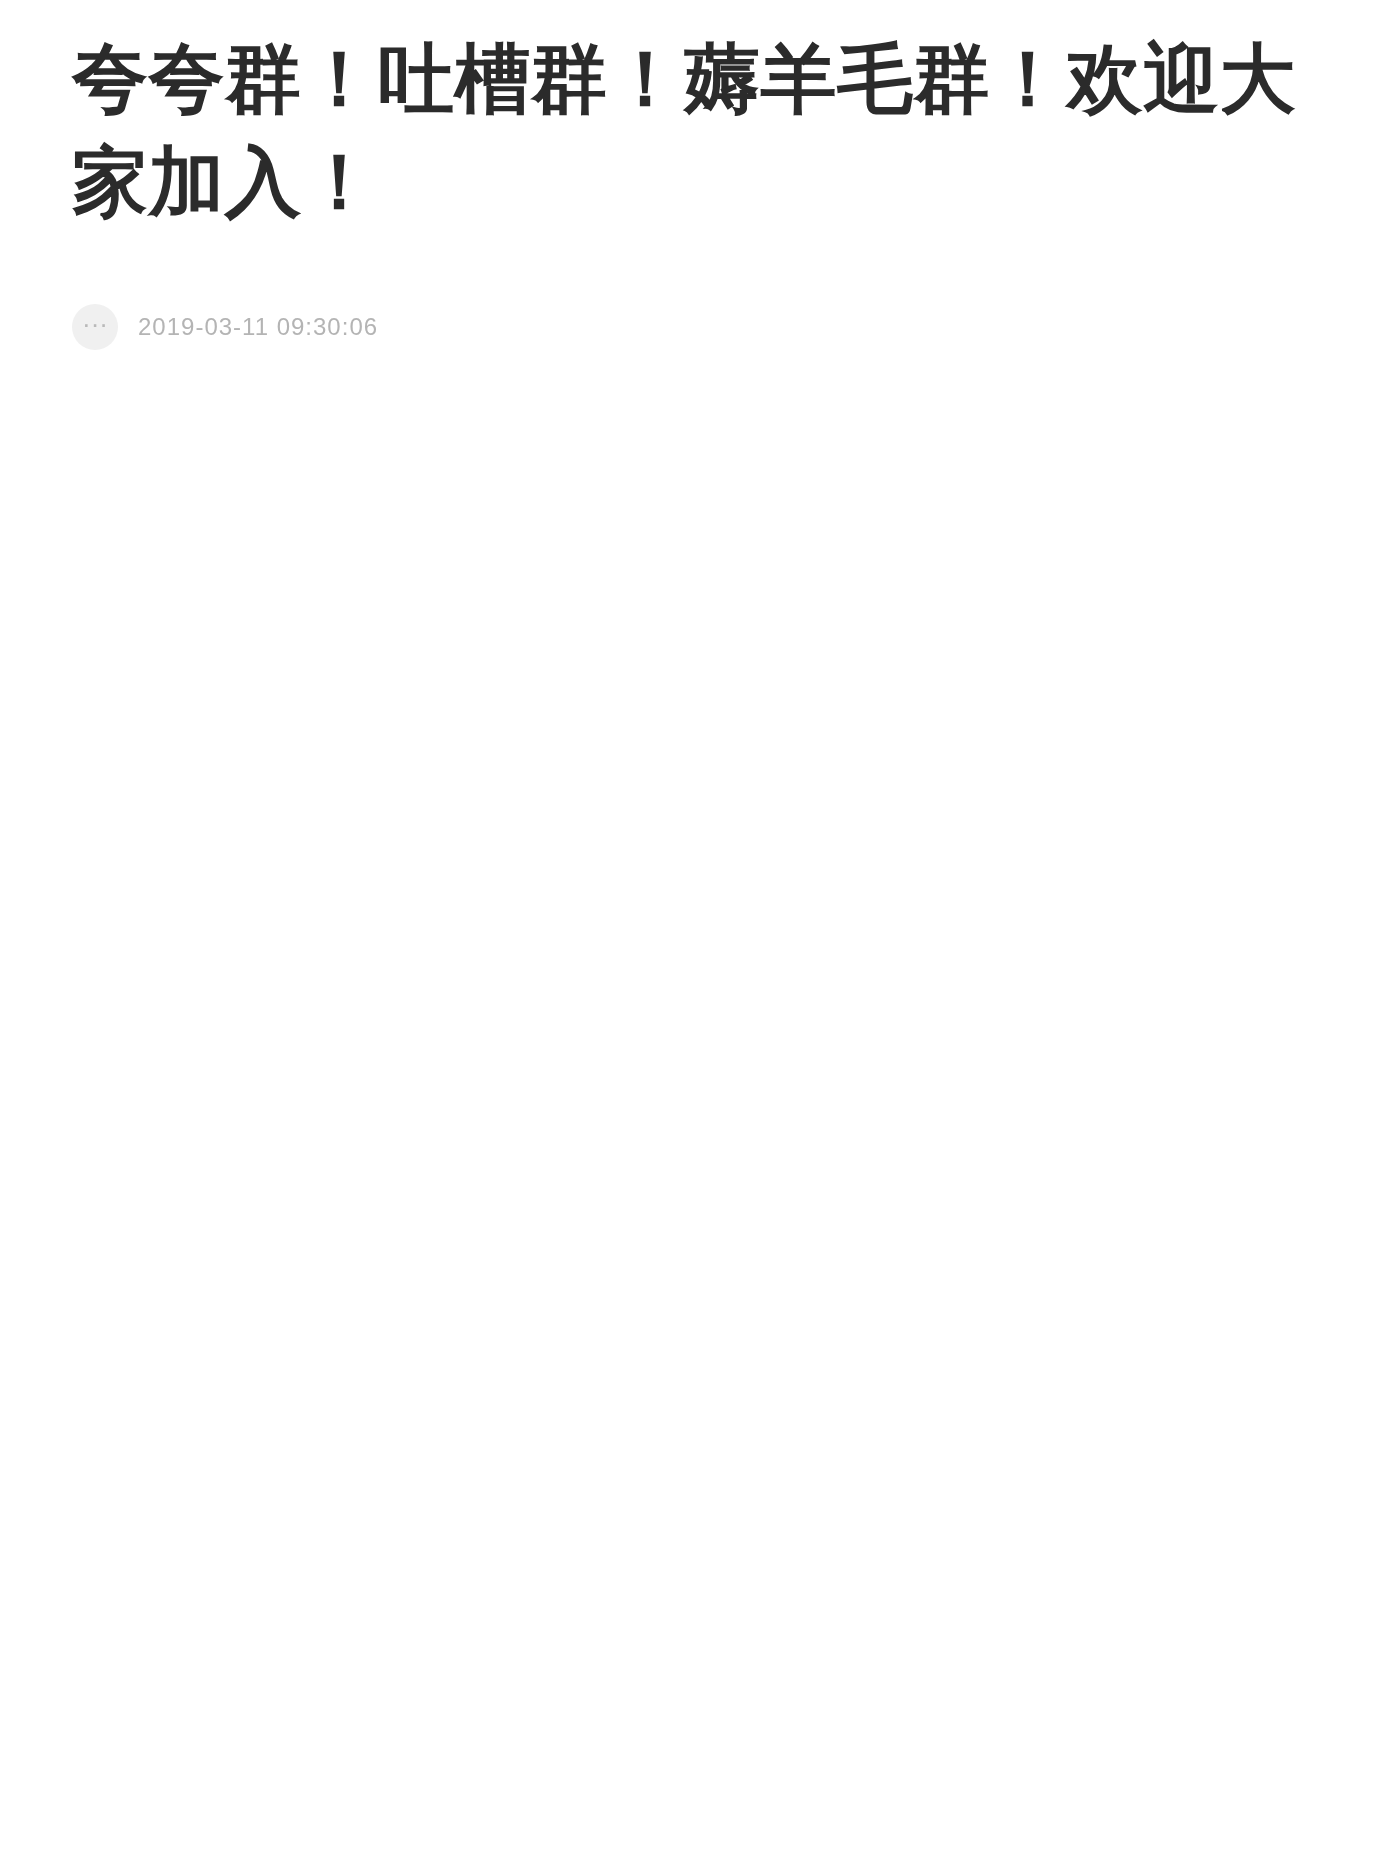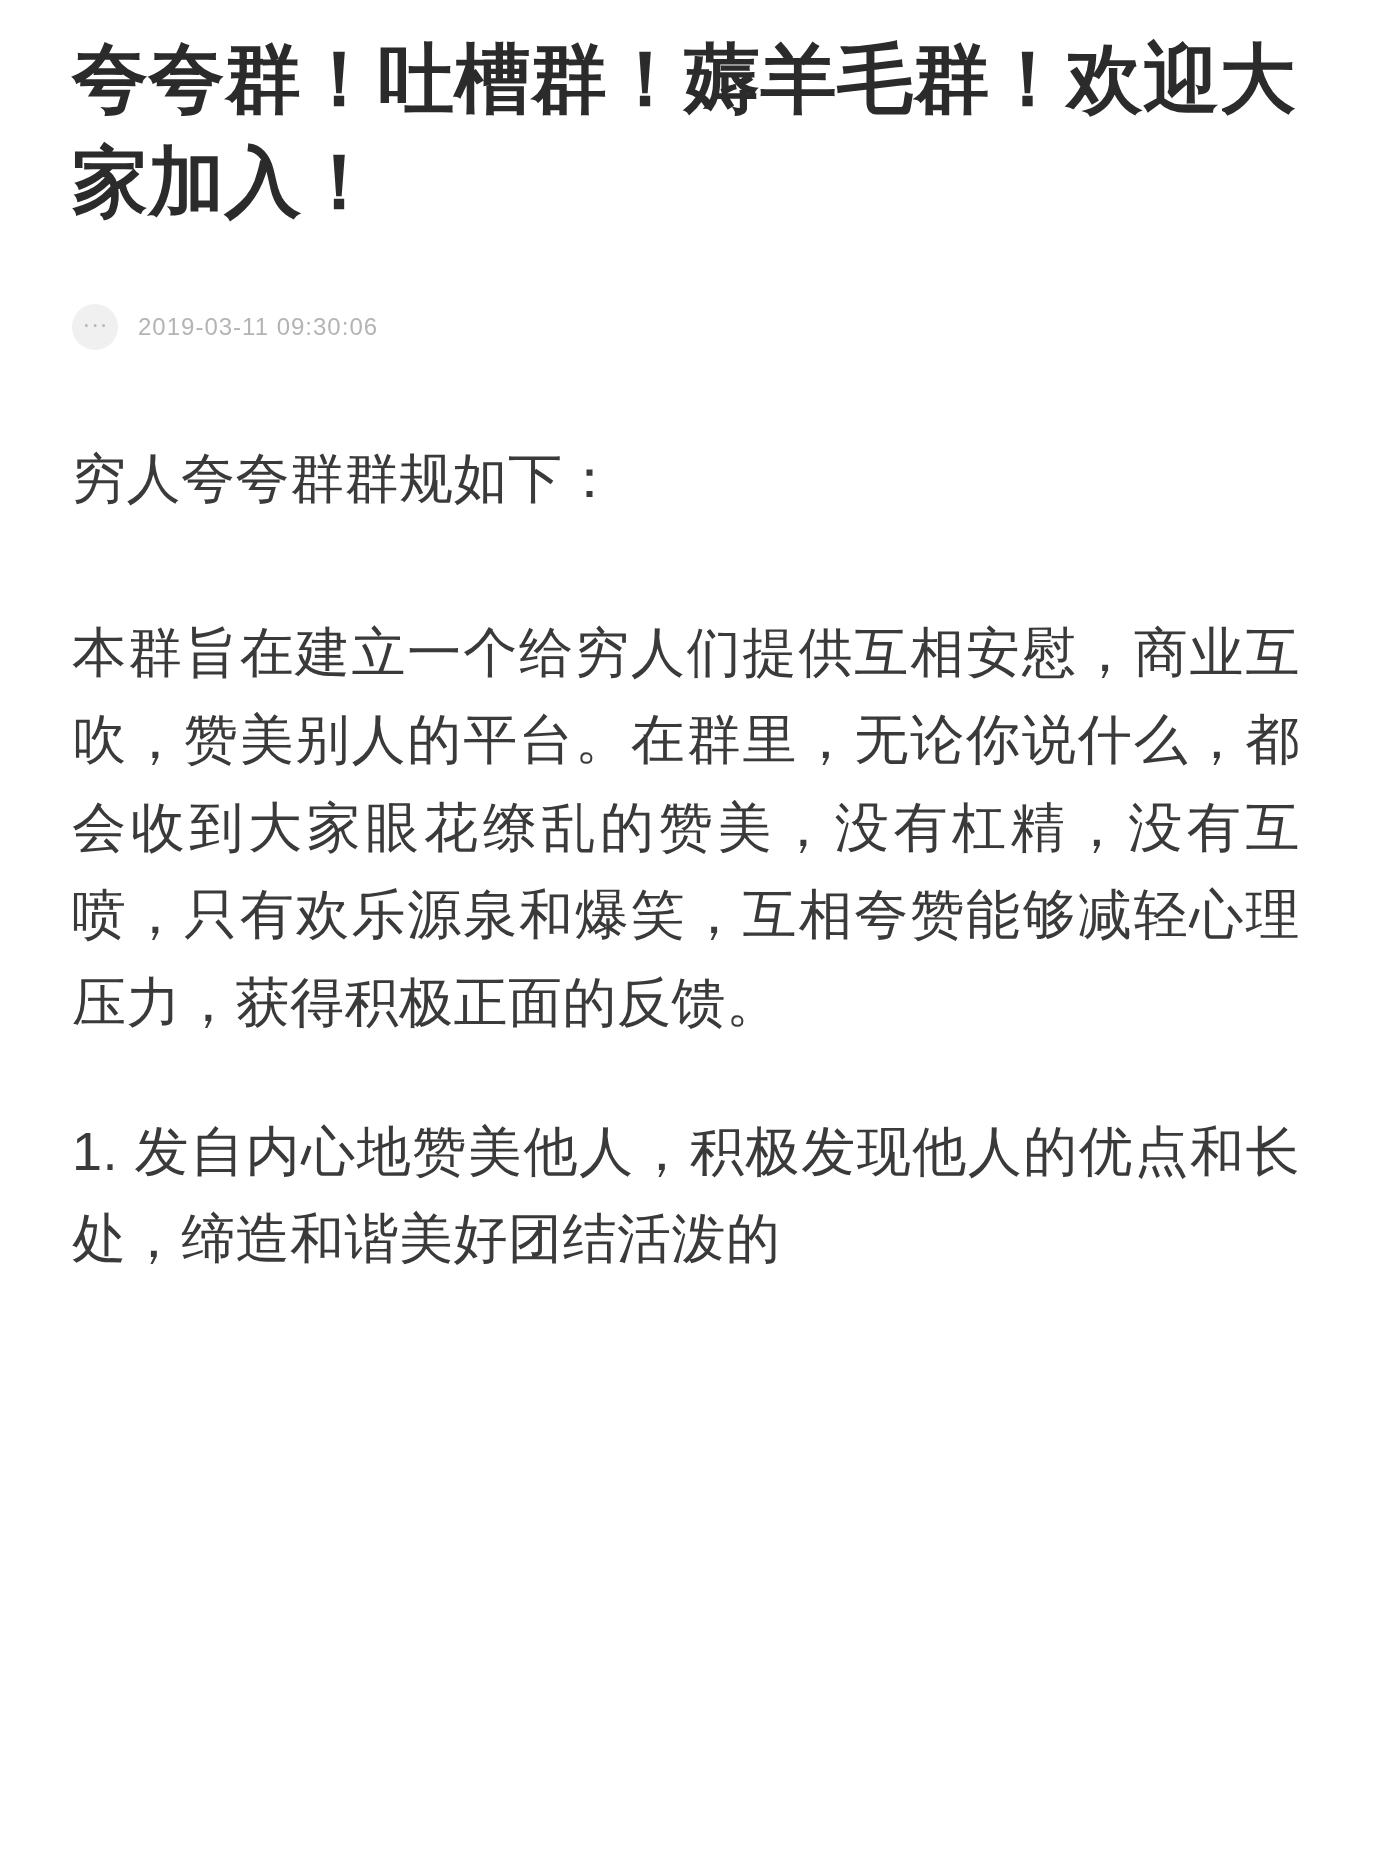--- a/index.html
+++ b/index.html
@@ -82,19 +82,14 @@
 
 <div class="page">
 
   <h1 class="article-title">夸夸群！吐槽群！薅羊毛群！欢迎大家加入！</h1>
 
   <div class="meta-row">
     <span class="meta-avatar">···</span>
     <span class="meta-date">2019-03-11 09:30:06</span>
   </div>
 
-  <div class="body-block">
-    <p class="para para-lead">穷人夸夸群群规如下：</p>
-    <p class="para">本群旨在建立一个给穷人们提供互相安慰，商业互吹，赞美别人的平台。在群里，无论你说什么，都会收到大家眼花缭乱的赞美，没有杠精，没有互喷，只有欢乐源泉和爆笑，互相夸赞能够减轻心理压力，获得积极正面的反馈。</p>
-    <p class="para">1. 发自内心地赞美他人，积极发现他人的优点和长处，缔造和谐美好团结活泼的</p>
-  </div>
 
 </div>
 
 </body></html>

